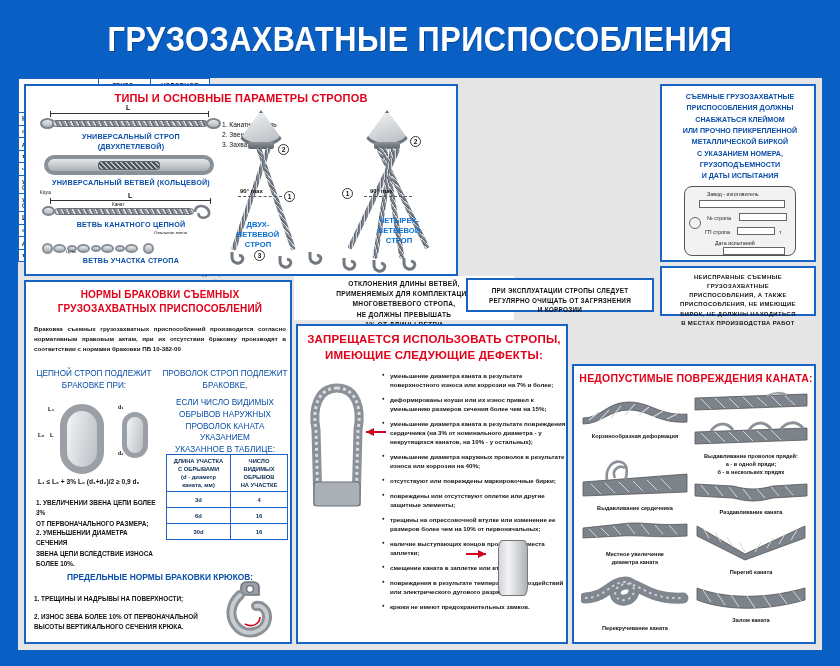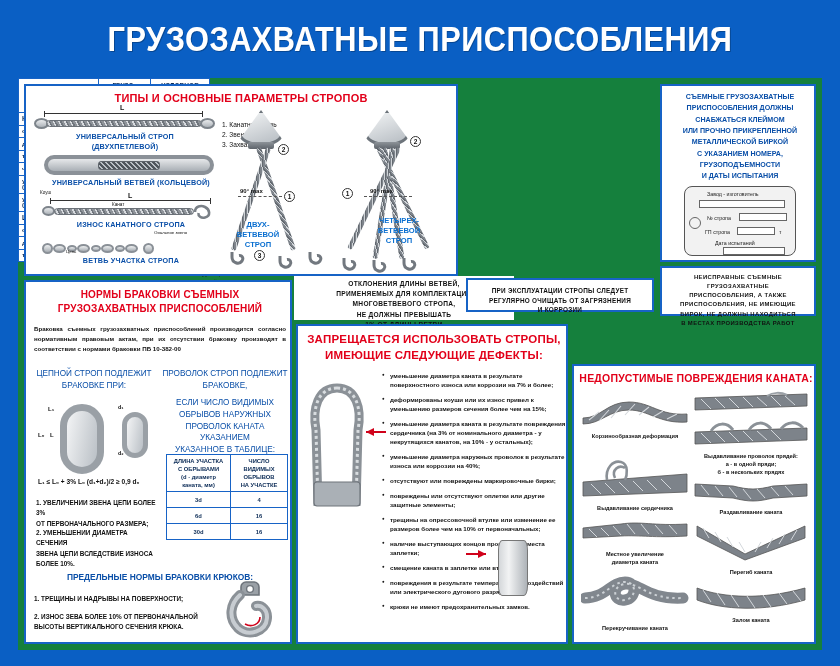--- a/index.html
+++ b/index.html
@@ -25,21 +25,21 @@
     font-family: "Liberation Sans Narrow", "Liberation Sans", sans-serif;
     transform: scaleX(0.88);
     text-shadow: 1px 1px 0 rgba(0,0,0,0.25);
     white-space: nowrap;
   }
 
   
   .canvas {
     position: absolute; left: 18px; top: 78px;
     width: 804px; height: 572px;
-    background: #15803d;
+    background: #e5e5e5;
   }
 
   .box { position: absolute; border: 2px solid #1763c6; background: #fff; }
 
   .title-red {
     color: #e2001a; font-weight: bold; text-align: center;
     font-family: "Liberation Sans Narrow", "Liberation Sans", sans-serif;
     letter-spacing: 0.2px;
   }
 
@@ -219,21 +219,21 @@
 
   <div class="header">
     <h1>ГРУЗОЗАХВАТНЫЕ ПРИСПОСОБЛЕНИЯ</h1>
   </div>
 
   <div class="canvas">
 
     <div class="box" id="sec-types">
       <div class="title-red" id="types-title">ТИПЫ И ОСНОВНЫЕ ПАРАМЕТРЫ СТРОПОВ</div>
 
-      <div class="slingrow" style="left:4px; top:26px; width:190px;">
+      <div class="slingrow" style="left:10px; top:26px; width:190px;">
         <div style="position:relative;height:20px;">
           <div class="dimline" style="left:14px; top:1px; width:158px;"></div>
           <div class="dimtick" style="left:14px; top:-1px;"></div>
           <div class="dimtick" style="left:172px; top:-1px;"></div>
           <div class="dimL" style="left:90px; top:-8px;">L</div>
           <div class="loop-end" style="position:absolute;left:4px;top:6px;"></div>
           <div class="rope" style="position:absolute;left:16px;top:8px;width:156px;"></div>
           <div class="loop-end" style="position:absolute;left:170px;top:6px;"></div>
         </div>
         <div class="sling-label">УНИВЕРСАЛЬНЫЙ СТРОП</div>
@@ -257,21 +257,21 @@
           <div class="dimtick" style="left:14px; top:2px;"></div>
           <div class="dimtick" style="left:174px; top:2px;"></div>
           <div class="dimL" style="left:92px; top:-4px;">L</div>
           <div style="position:absolute;left:76px;top:6px;font-size:4.6px;color:#111;">Канат</div>
           <div class="loop-end" style="position:absolute;left:6px;top:10px;width:13px;height:10px;"></div>
           <div class="rope" style="position:absolute;left:18px;top:12px;width:140px;"></div>
           <svg style="position:absolute;left:156px;top:7px;" width="22" height="17" viewBox="0 0 22 17">
             <path d="M3,9 C3,3 9,2 13,4 C18,6.5 19,13 13,14.5 C9,15.5 6,13 6.5,10" fill="none" stroke="#7a8087" stroke-width="2.6"></path>
           </svg>
         </div>
-        <div class="sling-label" style="margin-top:2px;">ИЗНОС КАНАТНОГО СТРОПА</div>
+        <div class="sling-label" style="margin-top:2px;">ВЕТВЬ КАНАТНОГО ЦЕПНОЙ</div>
       </div>
 
       <div class="slingrow" style="left:10px; top:150px; width:190px;">
         <div style="position:relative;height:18px;text-align:left;padding-left:6px;">
           <div style="position:absolute;left:118px;top:-6px;font-size:4.4px;color:#111;">Овальное звено</div>
           <div style="position:absolute;left:30px;top:13px;font-size:4.4px;color:#111;">Цепь</div>
           <div style="padding-top:3px;">
             <span class="chain-ring"></span>
             <span class="chain-link"></span>
             <span class="chain-link" style="height:7px;width:10px;"></span>

